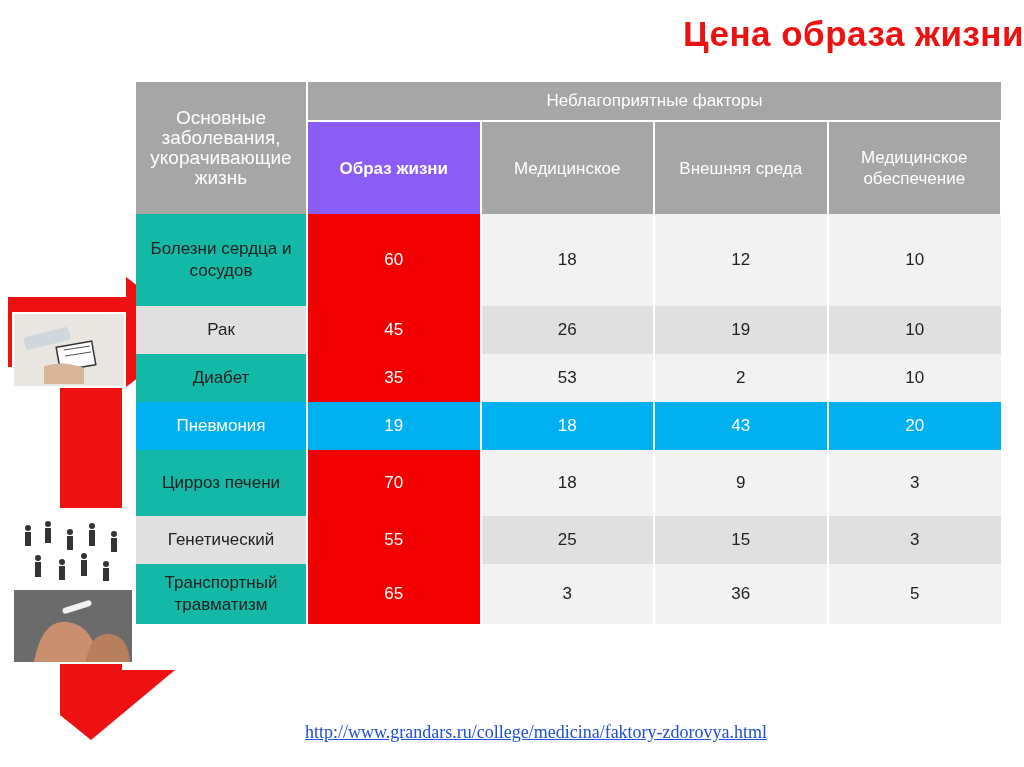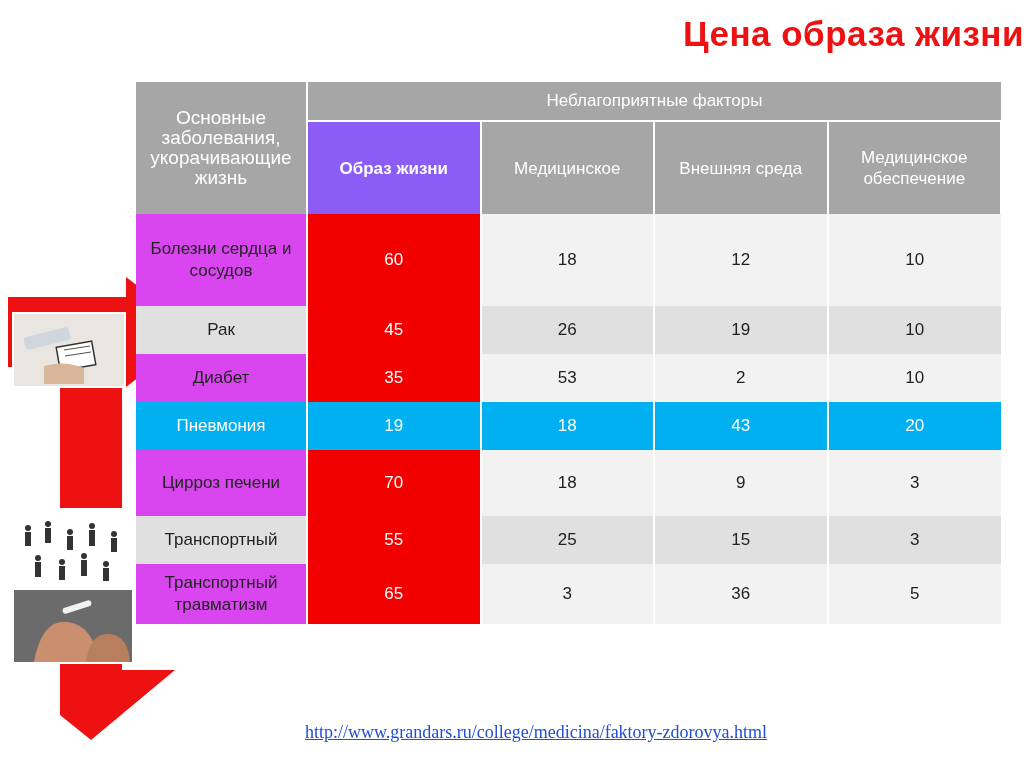--- a/index.html
+++ b/index.html
@@ -78,21 +78,21 @@
     line-height: 22px;
     border-right: 2px solid #ffffff;
   }
   .cell {
     font-size: 17px;
     color: #222222;
     border-right: 2px solid #ffffff;
   }
   .cell:last-child { border-right: none; }
 
-  tr.r-light .row-label { background: #d946ef; }
+  tr.r-light .row-label { background: #14b8a6; }
   tr.r-light .cell { background: #f2f2f2; }
   tr.r-dark .row-label { background: #e0e0e0; }
   tr.r-dark .cell { background: #e0e0e0; }
 
   tr.r-highlight .row-label,
   tr.r-highlight .cell {
     background: #00b0f0;
     color: #ffffff;
   }
 
@@ -264,21 +264,21 @@
 
     <tr class="r-light rh5">
       <td class="row-label">Цирроз печени</td>
       <td class="cell lifestyle">70</td>
       <td class="cell">18</td>
       <td class="cell">9</td>
       <td class="cell">3</td>
     </tr>
 
     <tr class="r-dark rh6">
-      <td class="row-label">Транспортный</td>
+      <td class="row-label">Генетический</td>
       <td class="cell lifestyle">55</td>
       <td class="cell">25</td>
       <td class="cell">15</td>
       <td class="cell">3</td>
     </tr>
 
     <tr class="r-light rh7">
       <td class="row-label">Транспортный травматизм</td>
       <td class="cell lifestyle">65</td>
       <td class="cell">3</td>

